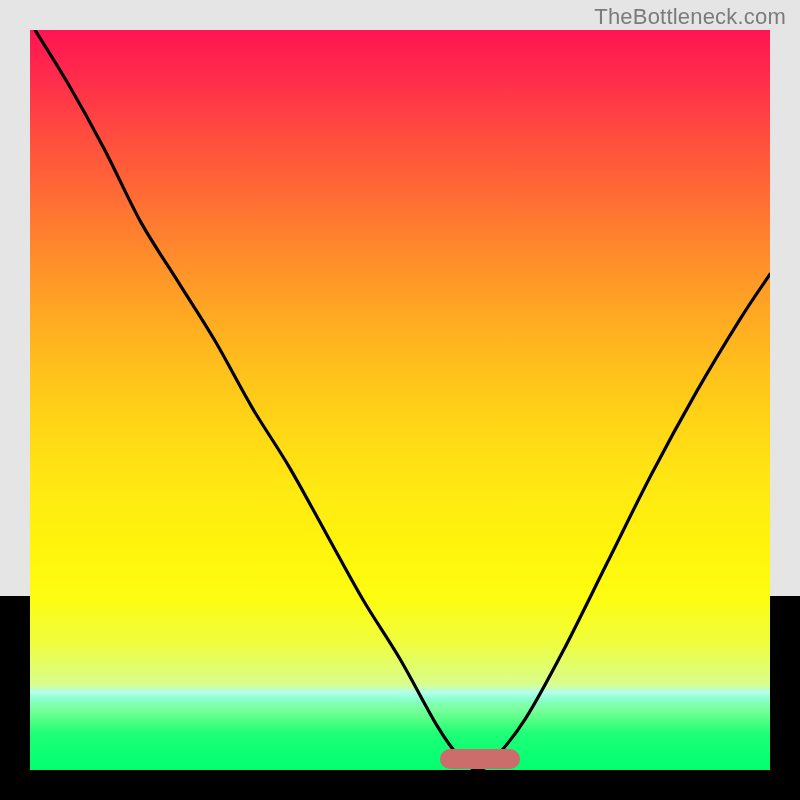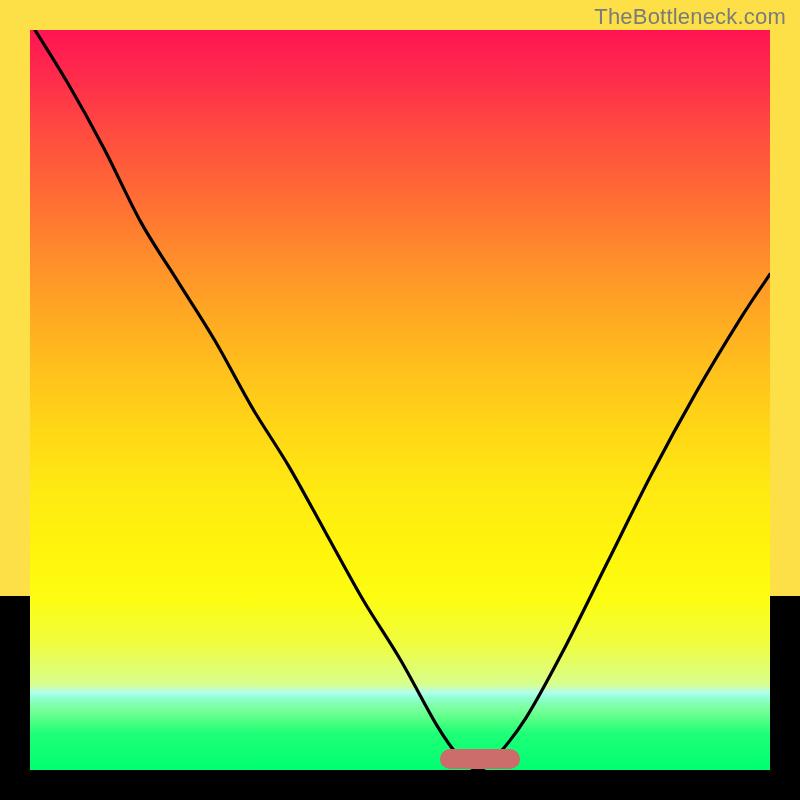--- a/index.html
+++ b/index.html
@@ -8,21 +8,21 @@
     width: 800px;
     height: 800px;
     overflow: hidden;
     background: #000;
     font-family: Arial, Helvetica, sans-serif;
   }
   .frame {
     position: relative;
     width: 800px;
     height: 596px;
-    background: #fde047;
+    background: #e5e5e5;
   }
   .watermark {
     position: absolute;
     top: 4px;
     right: 14px;
     color: #7b7b7b;
     font-size: 22px;
     font-weight: 400;
     letter-spacing: 0.2px;
     z-index: 30;

